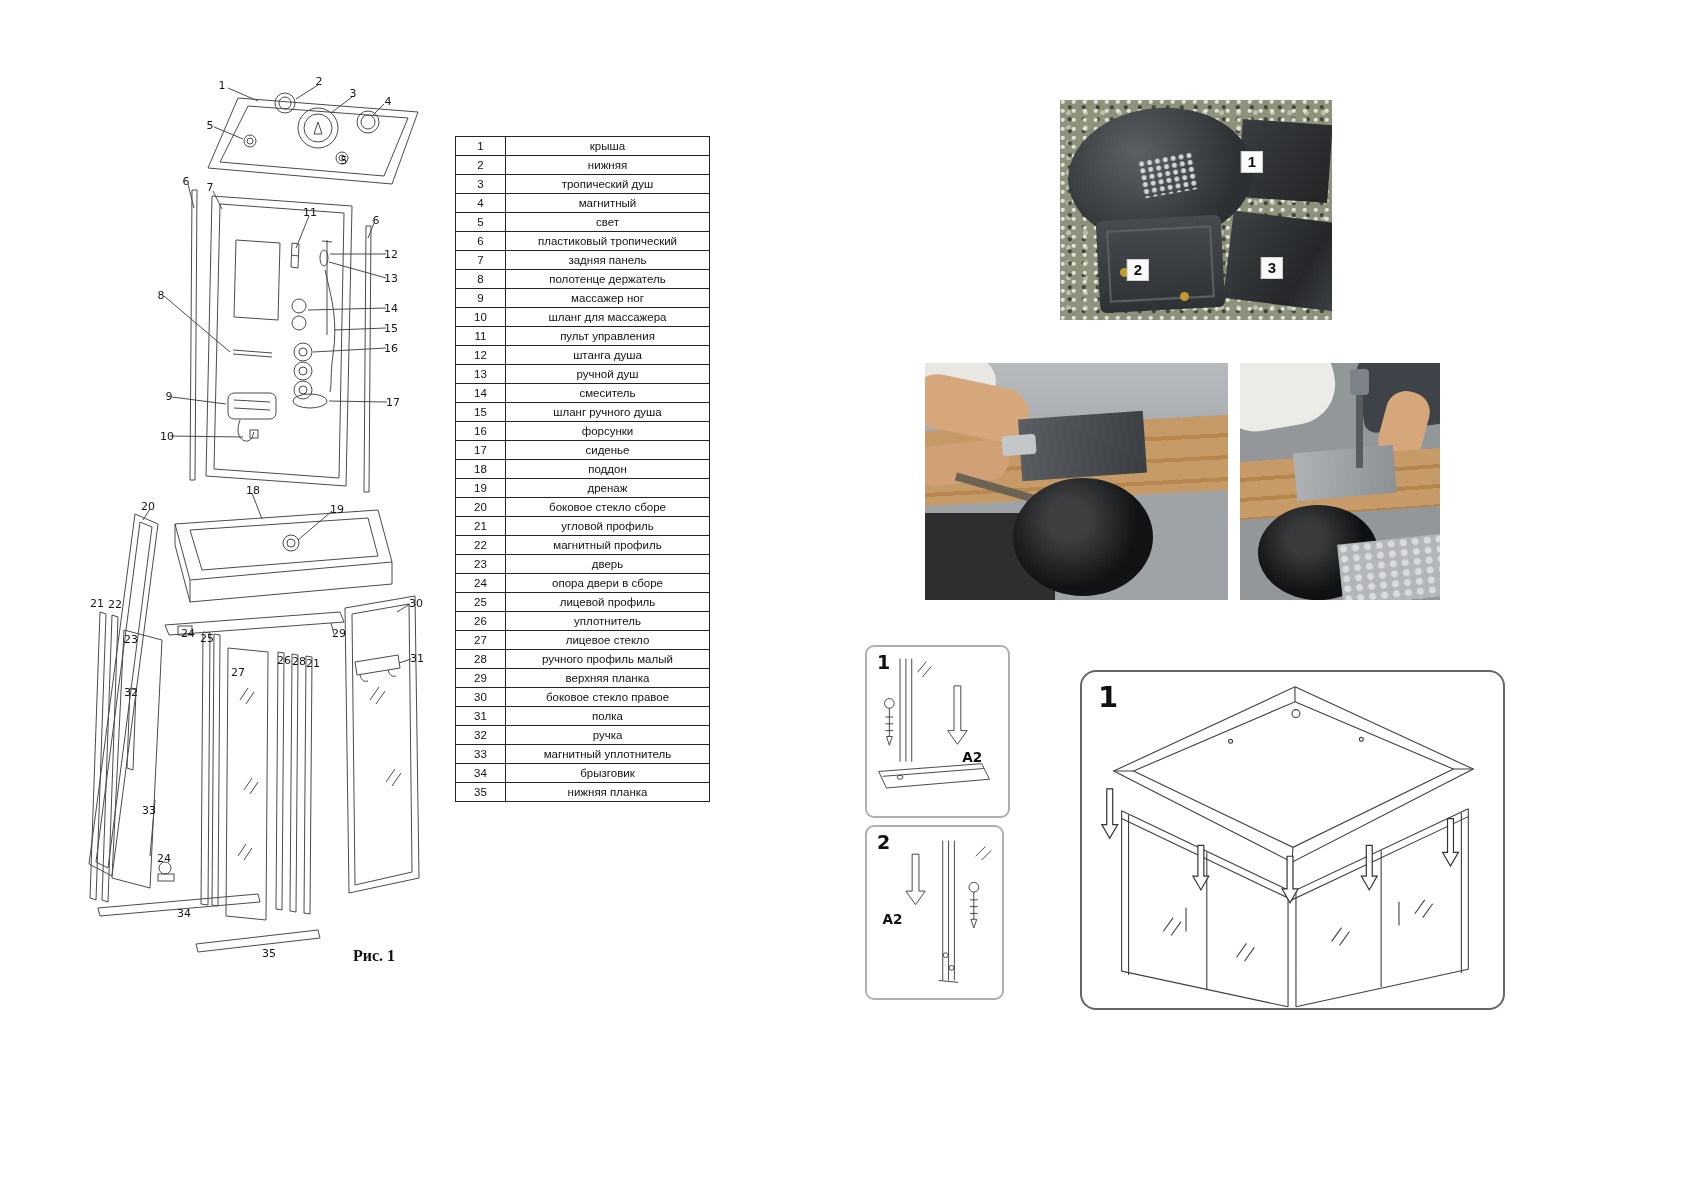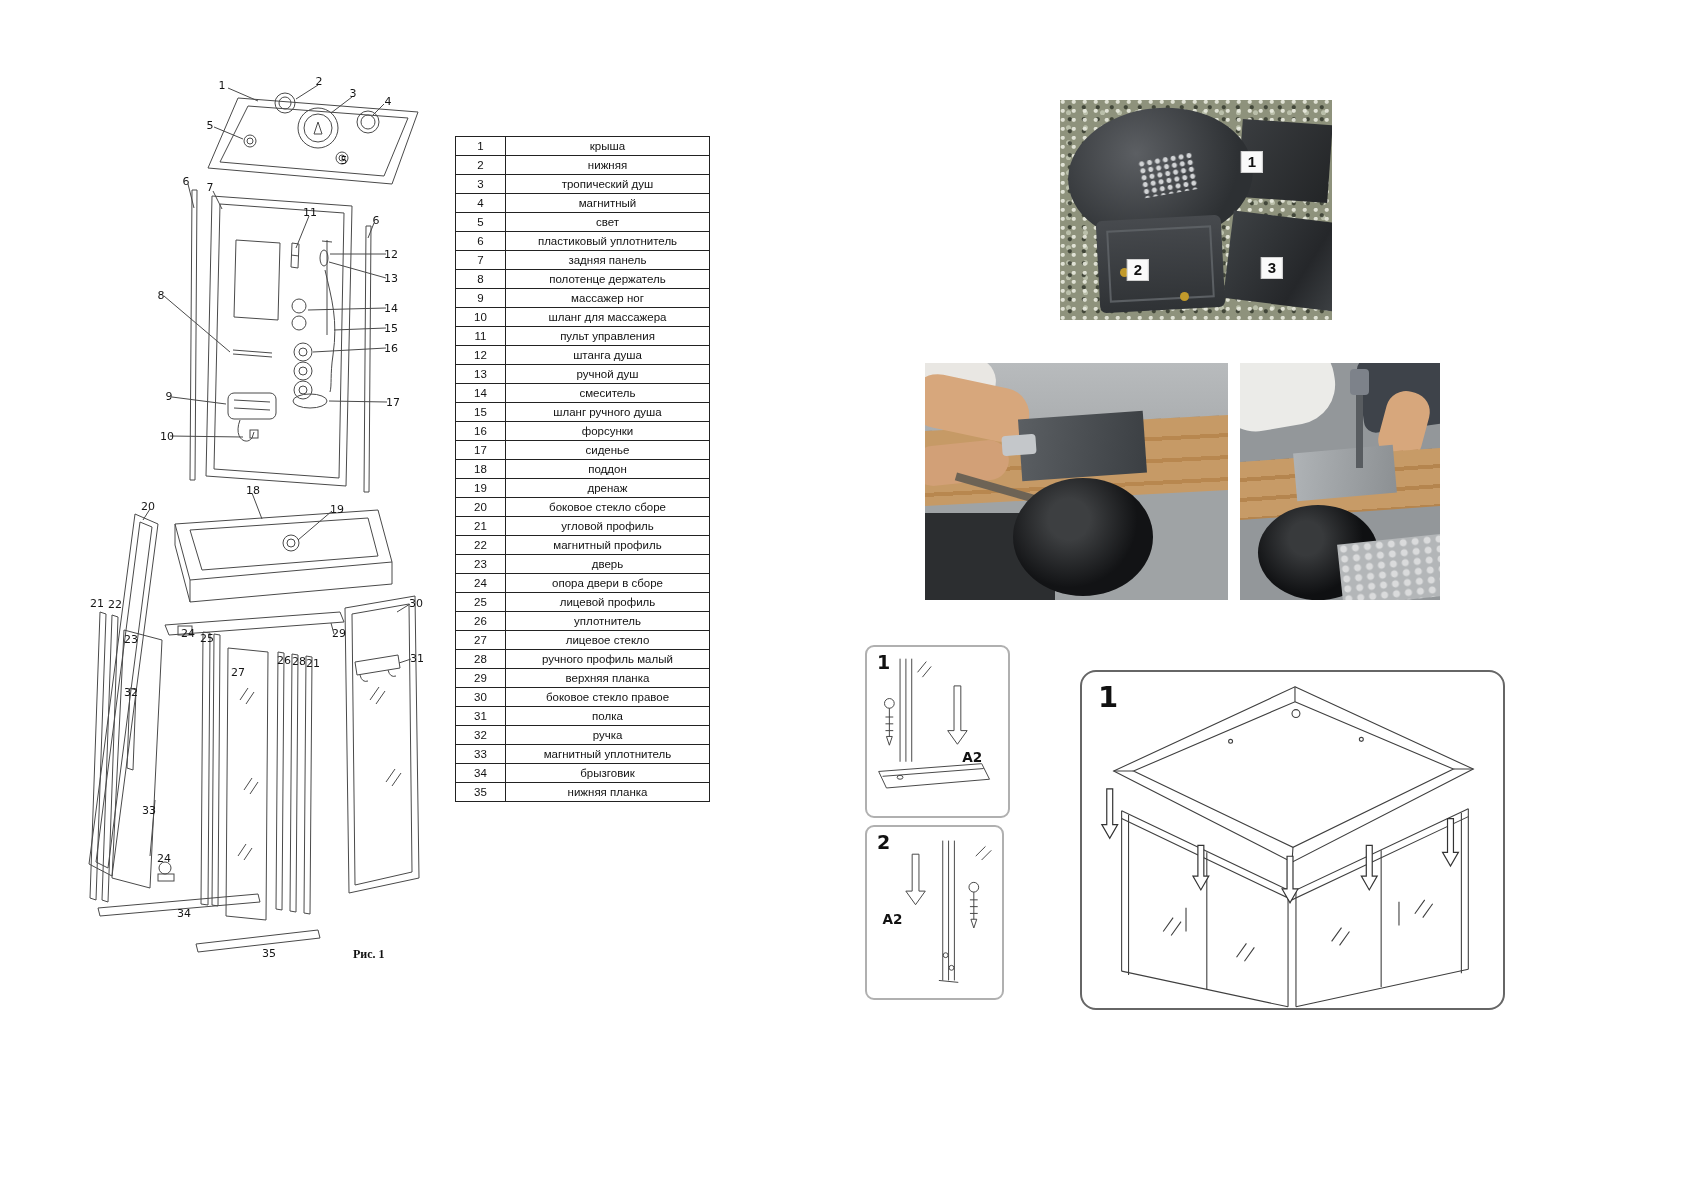--- a/index.html
+++ b/index.html
@@ -18,21 +18,21 @@
 
   
   .parts-table { position:absolute; left:455px; top:136px; border-collapse:collapse;
                  font-size:11.5px; color:#111; }
   .parts-table td { border:1px solid #222; height:19px; padding:0 4px; text-align:center;
                     white-space:nowrap; }
   .parts-table td.num  { min-width:50px; }
   .parts-table td.name { min-width:204px; }
 
   .fig-caption { position:absolute; left:353px; top:947px; font-family:"Liberation Serif", serif;
-                 font-weight:bold; font-size:12px; }
+                 font-weight:bold; font-size:16px; }
 
   
   .photo { position:absolute; overflow:hidden; }
   .photo > div { position:absolute; }
   .photoP { left:1060px; top:100px; width:272px; height:220px;
     background:
       radial-gradient(circle at 25% 20%, rgba(232,234,222,.9) 0 1.5px, transparent 2.6px) 0 0/11px 9px,
       radial-gradient(circle at 70% 60%, rgba(40,45,35,.75) 0 1.5px, transparent 2.6px) 0 0/14px 12px,
       radial-gradient(circle at 50% 85%, rgba(205,210,190,.7) 0 2px, transparent 3px) 0 0/17px 15px,
       #8e927c; }
@@ -250,21 +250,21 @@
         <tr>
           <td class="num">4</td>
           <td class="name">магнитный</td>
         </tr>
         <tr>
           <td class="num">5</td>
           <td class="name">свет</td>
         </tr>
         <tr>
           <td class="num">6</td>
-          <td class="name">пластиковый уплотнитель</td>
+          <td class="name">пластиковый тропический</td>
         </tr>
         <tr>
           <td class="num">7</td>
           <td class="name">задняя панель</td>
         </tr>
         <tr>
           <td class="num">8</td>
           <td class="name">полотенце держатель</td>
         </tr>
         <tr>

